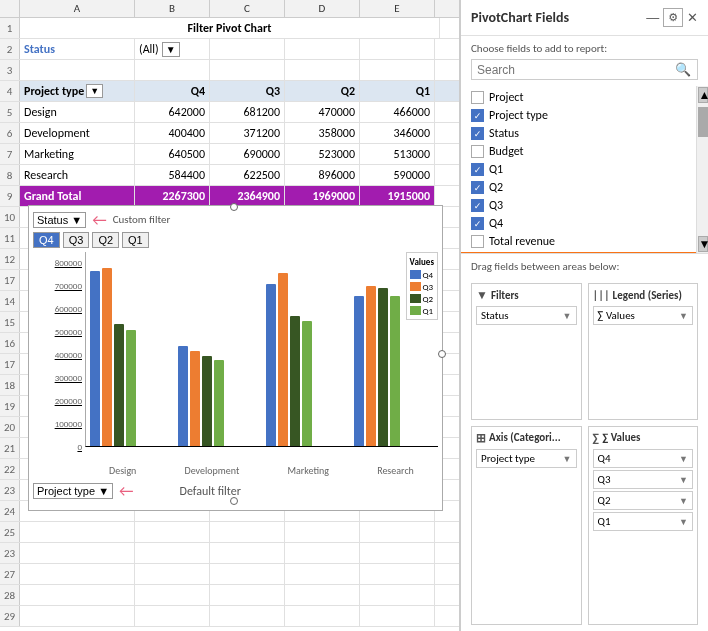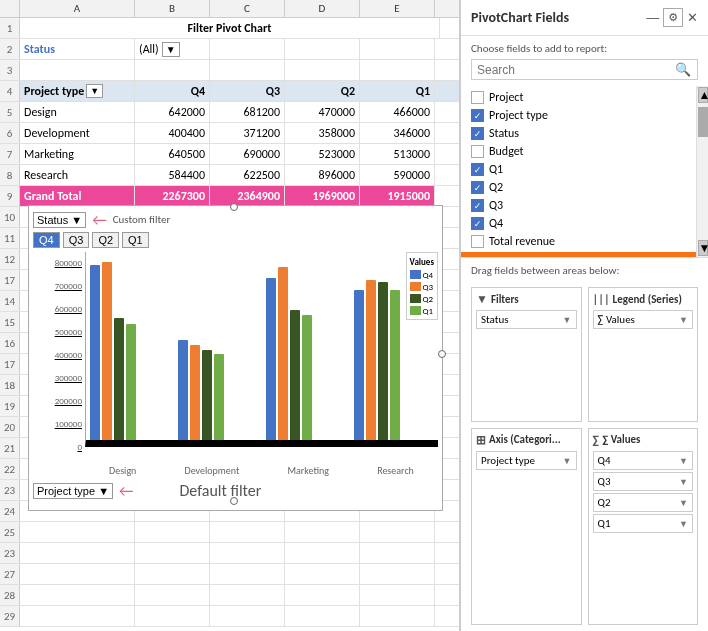--- a/index.html
+++ b/index.html
@@ -19,21 +19,21 @@
     
     .row-num { width: 20px; min-width: 20px; background: #f2f2f2; border-right: 1px solid #ccc; text-align: center; justify-content: center; font-size: 11px; color: #666; }
 
     .col-a { width: 115px; min-width: 115px; }
     .col-b { width: 75px; min-width: 75px; }
     .col-c { width: 75px; min-width: 75px; }
     .col-d { width: 75px; min-width: 75px; }
     .col-e { width: 75px; min-width: 75px; }
     .title-cell { font-weight: bold; text-align: center; justify-content: center; background: #fff; }
     .bold { font-weight: bold; }
-    .grand-total { background: #ec4899; color: #fff; font-weight: bold; }
+    .grand-total { background: #a21caf; color: #fff; font-weight: bold; }
     .status-label { color: #4472c4; font-weight: bold; }
 
     .filter-btn { background: #fff; border: 1px solid #999; padding: 1px 3px; font-size: 10px; cursor: pointer; display: inline-flex; align-items: center; gap: 2px; }
 
     
     .chart-area { position: absolute; left: 30px; top: 200px; width: 420px; height: 310px; border: 1px solid #aaa; background: #fff; padding: 4px; }
     .quarter-tabs { display: flex; gap: 3px; margin-bottom: 4px; }
     .q-tab { border: 1px solid #999; padding: 1px 5px; font-size: 11px; background: #f0f0f0; cursor: pointer; }
     .q-tab.active { background: #4472c4; color: #fff; }
 
@@ -42,21 +42,21 @@
     .panel-header { display: flex; align-items: center; justify-content: space-between; padding: 8px 10px; border-bottom: 1px solid #e0e0e0; }
     .panel-title { font-size: 14px; font-weight: bold; color: #333; }
     .panel-header-actions { display: flex; gap: 4px; align-items: center; }
     .panel-btn { background: none; border: none; cursor: pointer; font-size: 13px; color: #555; }
 
     .choose-text { font-size: 11px; color: #555; padding: 6px 10px 4px; }
     .search-box { margin: 0 10px 6px; display: flex; align-items: center; border: 1px solid #ccc; padding: 2px 5px; justify-content: center; }
     .search-box input { border: none; outline: none; width: 100%; font-size: 12px; }
     .search-icon { color: #777; font-size: 13px; }
 
-    .fields-list { flex: 0 0 auto; max-height: 200px; overflow-y: auto; padding: 2px 10px; border-bottom: 5px solid #f97316; }
+    .fields-list { flex: 0 0 auto; max-height: 200px; overflow-y: auto; padding: 2px 10px; border-bottom: 1px solid #f97316; }
     .field-item { display: flex; align-items: center; gap: 5px; padding: 2px 0; font-size: 12px; }
     .field-check { width: 13px; height: 13px; border: 1px solid #aaa; display: flex; align-items: center; justify-content: center; flex-shrink: 0; }
     .field-check.checked { background: #4472c4; border-color: #4472c4; color: #fff; font-size: 9px; }
 
     .drag-label { font-size: 11px; color: #555; padding: 6px 10px 4px; }
 
     .areas-grid { display: grid; grid-template-columns: 1fr 1fr; gap: 6px; padding: 6px 10px; flex: 1; }
     .area-box { border: 1px solid #ccc; padding: 4px; }
     .area-header { display: flex; align-items: center; gap: 3px; font-size: 11px; font-weight: bold; color: #333; margin-bottom: 4px; }
     .area-icon { font-size: 12px; color: #555; }
@@ -349,21 +349,21 @@
         <span>700000</span>
         <span>600000</span>
         <span>500000</span>
         <span>400000</span>
         <span>300000</span>
         <span>200000</span>
         <span>100000</span>
         <span>0</span>
       </div>
 
-      <div style="flex:1; border-left:1px solid #aaa; border-bottom:7px solid #000000; display:flex; align-items:flex-end; padding:0 4px; gap:8px; height:195px; position:relative;">
+      <div style="flex:1; border-left:1px solid #aaa; border-bottom:1px solid #000000; display:flex; align-items:flex-end; padding:0 4px; gap:8px; height:195px; position:relative;">
 
         <div style="display:flex; align-items:flex-end; gap:2px; flex:1;">
           <div style="width:10px; height:175px; background:#4472c4; border-radius:1px 1px 0 0;"></div>
           <div style="width:10px; height:178px; background:#ed7d31; border-radius:1px 1px 0 0;"></div>
           <div style="width:10px; height:122px; background:#375623; border-radius:1px 1px 0 0;"></div>
           <div style="width:10px; height:116px; background:#70ad47; border-radius:1px 1px 0 0;"></div>
         </div>
 
         <div style="display:flex; align-items:flex-end; gap:2px; flex:1;">
           <div style="width:10px; height:100px; background:#4472c4; border-radius:1px 1px 0 0;"></div>
@@ -411,21 +411,21 @@
     <div style="display:flex; justify-content:space-around; font-size:10px; color:#666; padding-left:52px; margin-top:2px;">
       <span>Design</span>
       <span>Development</span>
       <span>Marketing</span>
       <span>Research</span>
     </div>
 
     <div style="display:flex; align-items:center; gap:6px; margin-top:4px;">
       <button class="filter-btn" style="font-size:11px;">Project type ▼</button>
       <span style="color:#e9607f; font-size:16px;">←</span>
-      <span style="color:#555; font-size:16px;padding-left:40px;">Default filter</span>
+      <span style="color:#555; font-size:12px;padding-left:40px;">Default filter</span>
     </div>
   </div>
 
   <div style="position:absolute; left:230px; top:203px; width:8px; height:8px; border:1px solid #666; background:#fff; border-radius:50%; z-index:11;"></div>
   <div style="position:absolute; left:230px; top:497px; width:8px; height:8px; border:1px solid #666; background:#fff; border-radius:50%; z-index:11;"></div>
   <div style="position:absolute; left:438px; top:350px; width:8px; height:8px; border:1px solid #666; background:#fff; border-radius:50%; z-index:11;"></div>
 
 </div>
 
 <div class="pivot-panel">

